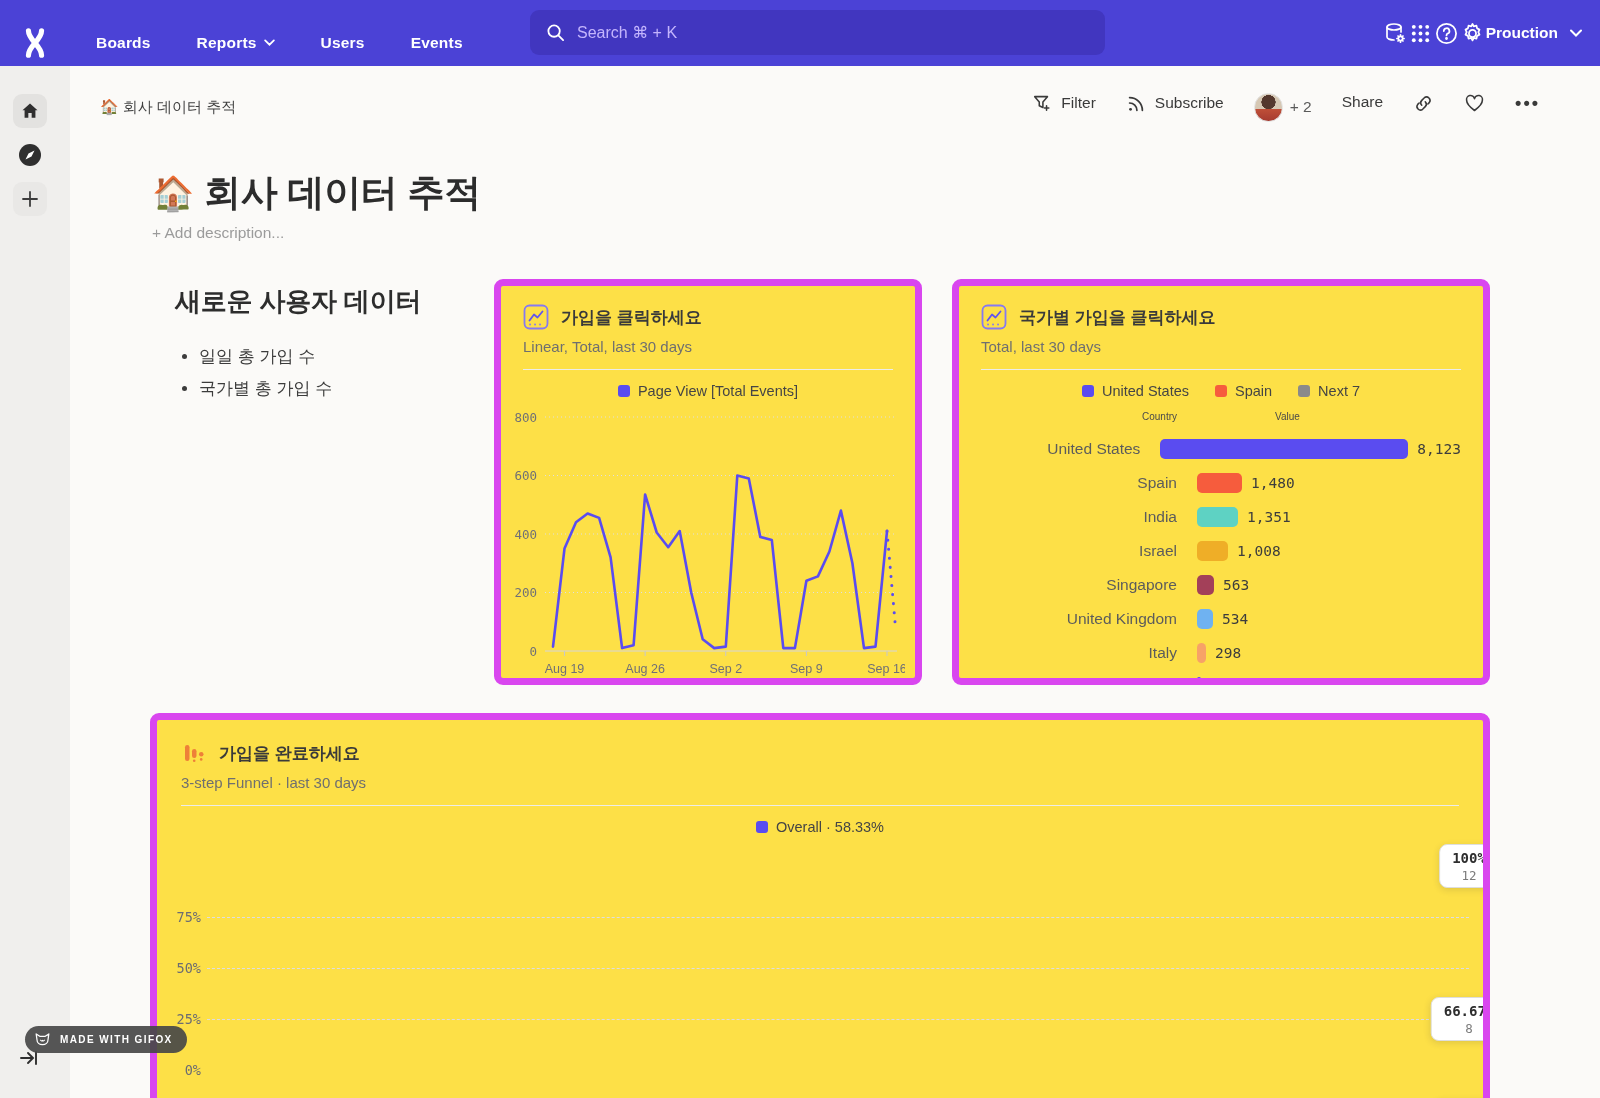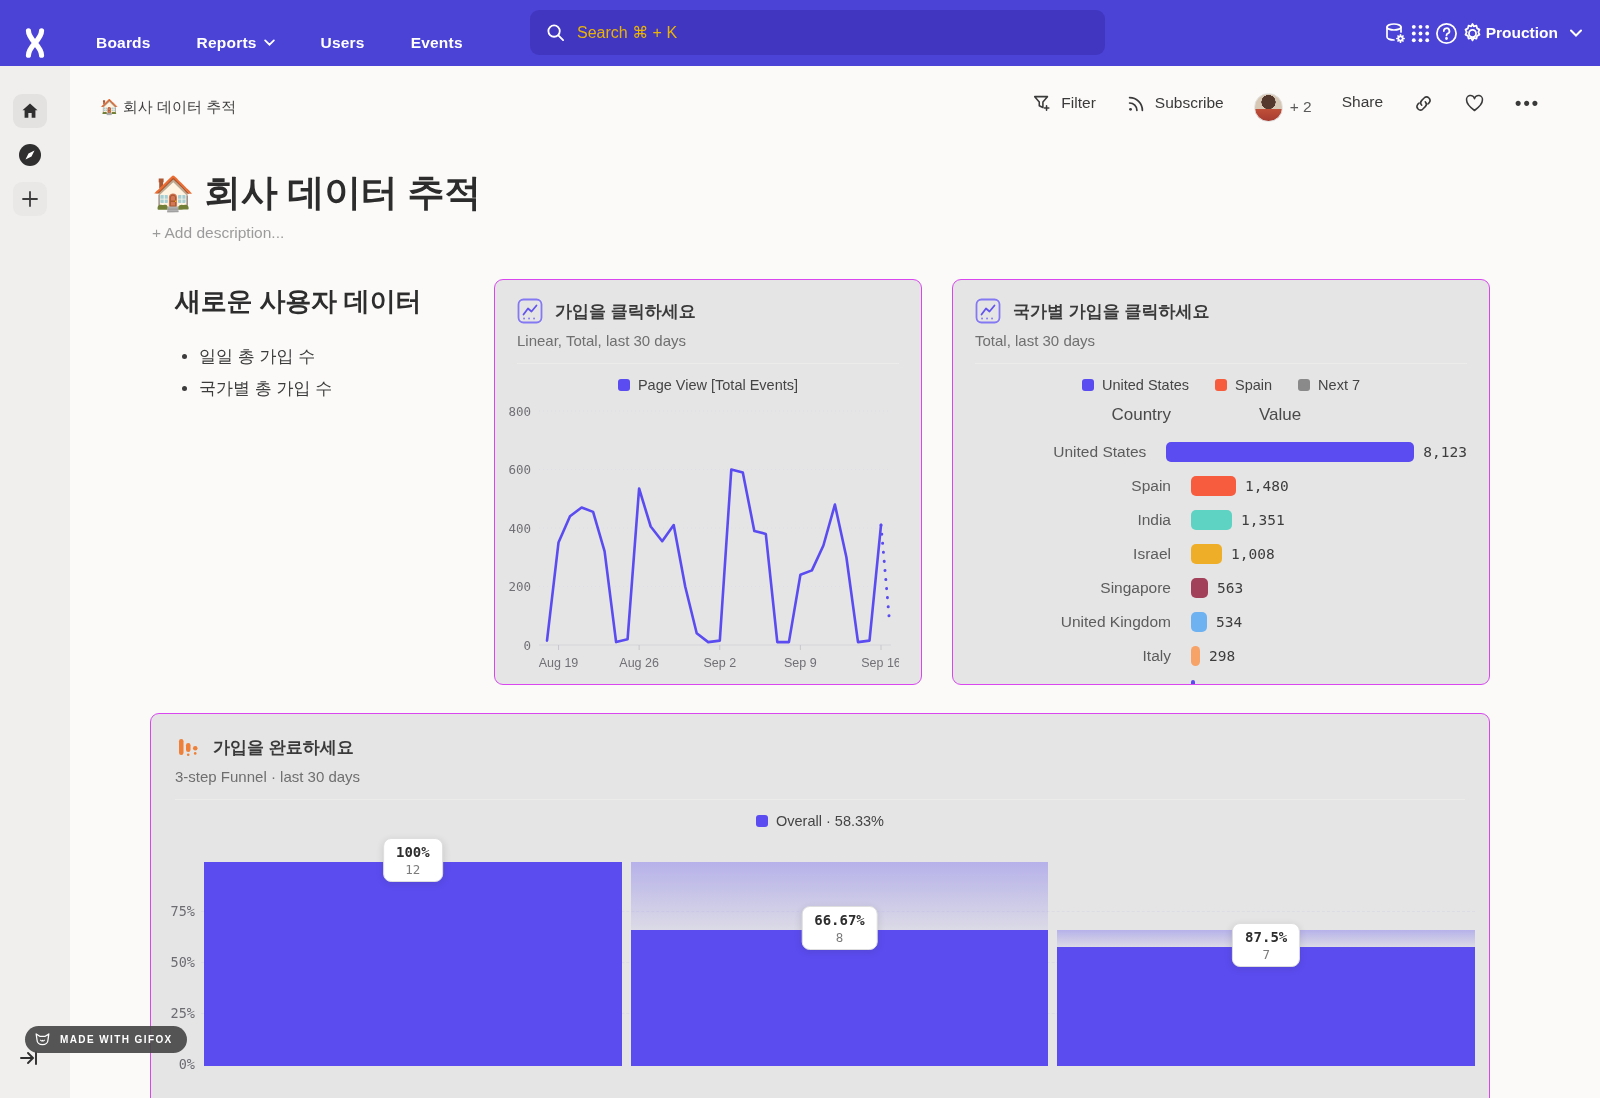--- a/index.html
+++ b/index.html
@@ -7,21 +7,21 @@
   .stage { position:relative; width:1600px; height:1098px; overflow:hidden; background:#fbfaf8; }
   .mono { font-family:"DejaVu Sans Mono","Liberation Mono",monospace; }
 
   
   .navbar { position:absolute; top:0; left:0; width:1600px; height:66px; background:#4b42d6; z-index:40; }
   .nav-left { position:absolute; left:18px; top:0; height:85px; display:flex; align-items:center; }
   .logo { width:34px; height:34px; margin-right:44px; display:flex; align-items:center; justify-content:center; }
   .nav-items { display:flex; align-items:center; gap:46px; }
   .nav-item { color:#fff; font-size:15.5px; font-weight:600; letter-spacing:.2px; display:flex; align-items:center; gap:7px; cursor:pointer; }
   .searchbar { position:absolute; left:530px; top:10px; width:575px; height:45px; background:#4136bf; border-radius:9px; display:flex; align-items:center; padding:0 16px; gap:12px; }
-  .searchbar .ph { color:#eab308; font-size:16px; font-weight:500; }
+  .searchbar .ph { color:#c4b5fd; font-size:16px; font-weight:500; }
   .nav-right { position:absolute; right:18px; top:0; height:66px; display:flex; align-items:center; }
   .nav-ico { width:26px; height:26px; display:flex; align-items:center; justify-content:center; cursor:pointer; }
   .project { color:#fff; font-size:15.5px; font-weight:600; display:flex; align-items:center; gap:12px; cursor:pointer; }
 
   
   .rail { position:absolute; left:0; top:66px; width:70px; height:1032px; background:#f0efed; z-index:30; }
   .rail-btn { position:absolute; left:13px; width:34px; height:34px; border-radius:9px; display:flex; align-items:center; justify-content:center; cursor:pointer; }
   .rail-btn.boxed { background:#e3e2e0; }
   .rail-collapse { position:absolute; left:19px; top:982px; width:20px; height:20px; cursor:pointer; }
 
@@ -43,46 +43,46 @@
   .page-title .emoji { font-size:34px; margin-right:10px; }
   .add-desc { position:absolute; left:82px; top:158px; font-size:15.5px; color:#9b9b9b; cursor:pointer; }
 
   
   .text-card { position:absolute; left:105px; top:218px; width:330px; }
   .text-card h2 { font-size:26px; font-weight:700; color:#2d2d2d; letter-spacing:-.2px; }
   .text-card ul { margin:26px 0 0 24px; }
   .text-card li { font-size:17px; color:#3c3c3c; margin-bottom:9px; }
 
   
-  .card { position:absolute; background:#e5e5e5; border:1px solid #d946ef; border-radius:9px; overflow:hidden; }
+  .card { position:absolute; background:#fde047; border:7px solid #d946ef; border-radius:9px; overflow:hidden; }
   .card-head { padding:18px 22px 0 22px; }
   .card-title { display:flex; align-items:center; gap:12px; font-size:17px; font-weight:700; color:#3a3a3a; }
   .card-sub { margin-top:8px; font-size:15px; color:#6f6f6f; }
   .card-div { height:1px; background:#ececea; margin-top:14px; }
   .legend-row { display:flex; justify-content:center; align-items:center; gap:26px; margin-top:13px; }
   .legend { display:flex; align-items:center; gap:8px; font-size:14.5px; color:#454545; }
   .swatch { width:12px; height:12px; border-radius:3px; flex:0 0 auto; }
 
   .chart-ico { width:26px; height:26px; flex:0 0 auto; }
 
   
-  .c-cols { display:flex; align-items:flex-start; margin-top:12px; font-size:17px; color:#4a4a4a; font-weight:500; }
+  .c-cols { display:flex; align-items:flex-start; margin-top:12px; font-size:10px; color:#4a4a4a; font-weight:500;gap:10px; }
   .col-country { width:196px; text-align:right; }
   .col-value { margin-left:88px; }
   .c-rows { margin-top:10px; }
   .crow { display:flex; align-items:center; height:34px; }
   .clabel { width:196px; text-align:right; font-size:15.5px; color:#5c5c5c; }
   .cbar { height:20px; border-radius:5px; margin-left:20px; flex:0 0 auto; }
   .cval { margin-left:9px; font-size:14.5px; color:#3d3d3d; }
 
   
   .funnel-chart { position:absolute; left:36px; right:14px; top:106px; height:246px; }
   .f-grid { position:absolute; left:14px; right:0; border-top:1.5px dashed #dcdce4; }
   .f-ylab { position:absolute; left:-36px; width:44px; text-align:right; font-size:13.5px; color:#6c6c72; }
-  .f-bars { position:absolute; left:17px; right:0; top:0; bottom:0; display:flex; align-items:flex-end; gap:9px; }
+  .f-bars { position:absolute; left:17px; right:0; top:0; bottom:0; display:flex; align-items:flex-end; gap:9px;flex-direction:column; }
   .f-bar { position:relative; flex:1 1 0; height:100%; }
   .f-solid { position:absolute; left:0; right:0; bottom:0; }
   .f-faded { position:absolute; left:0; right:0; }
   .f-badge { position:absolute; transform:translateX(-50%); background:#fff; border:1px solid #dedede; border-radius:8px; box-shadow:0 2px 7px rgba(40,40,60,.14); padding:5px 12px 4px; text-align:center; z-index:5; }
   .f-badge .pct { font-size:14px; font-weight:700; color:#2e2e2e; }
   .f-badge .cnt { font-size:12.5px; color:#7b7b7b; margin-top:2px; }
 
   
   .gifox { position:absolute; left:25px; top:1026px; height:27px; background:rgba(72,72,72,.92); border-radius:14px; display:flex; align-items:center; padding:0 14px 0 8px; gap:8px; z-index:60; }
   .gifox span { color:#fff; font-size:10px; font-weight:700; letter-spacing:1.4px; }

